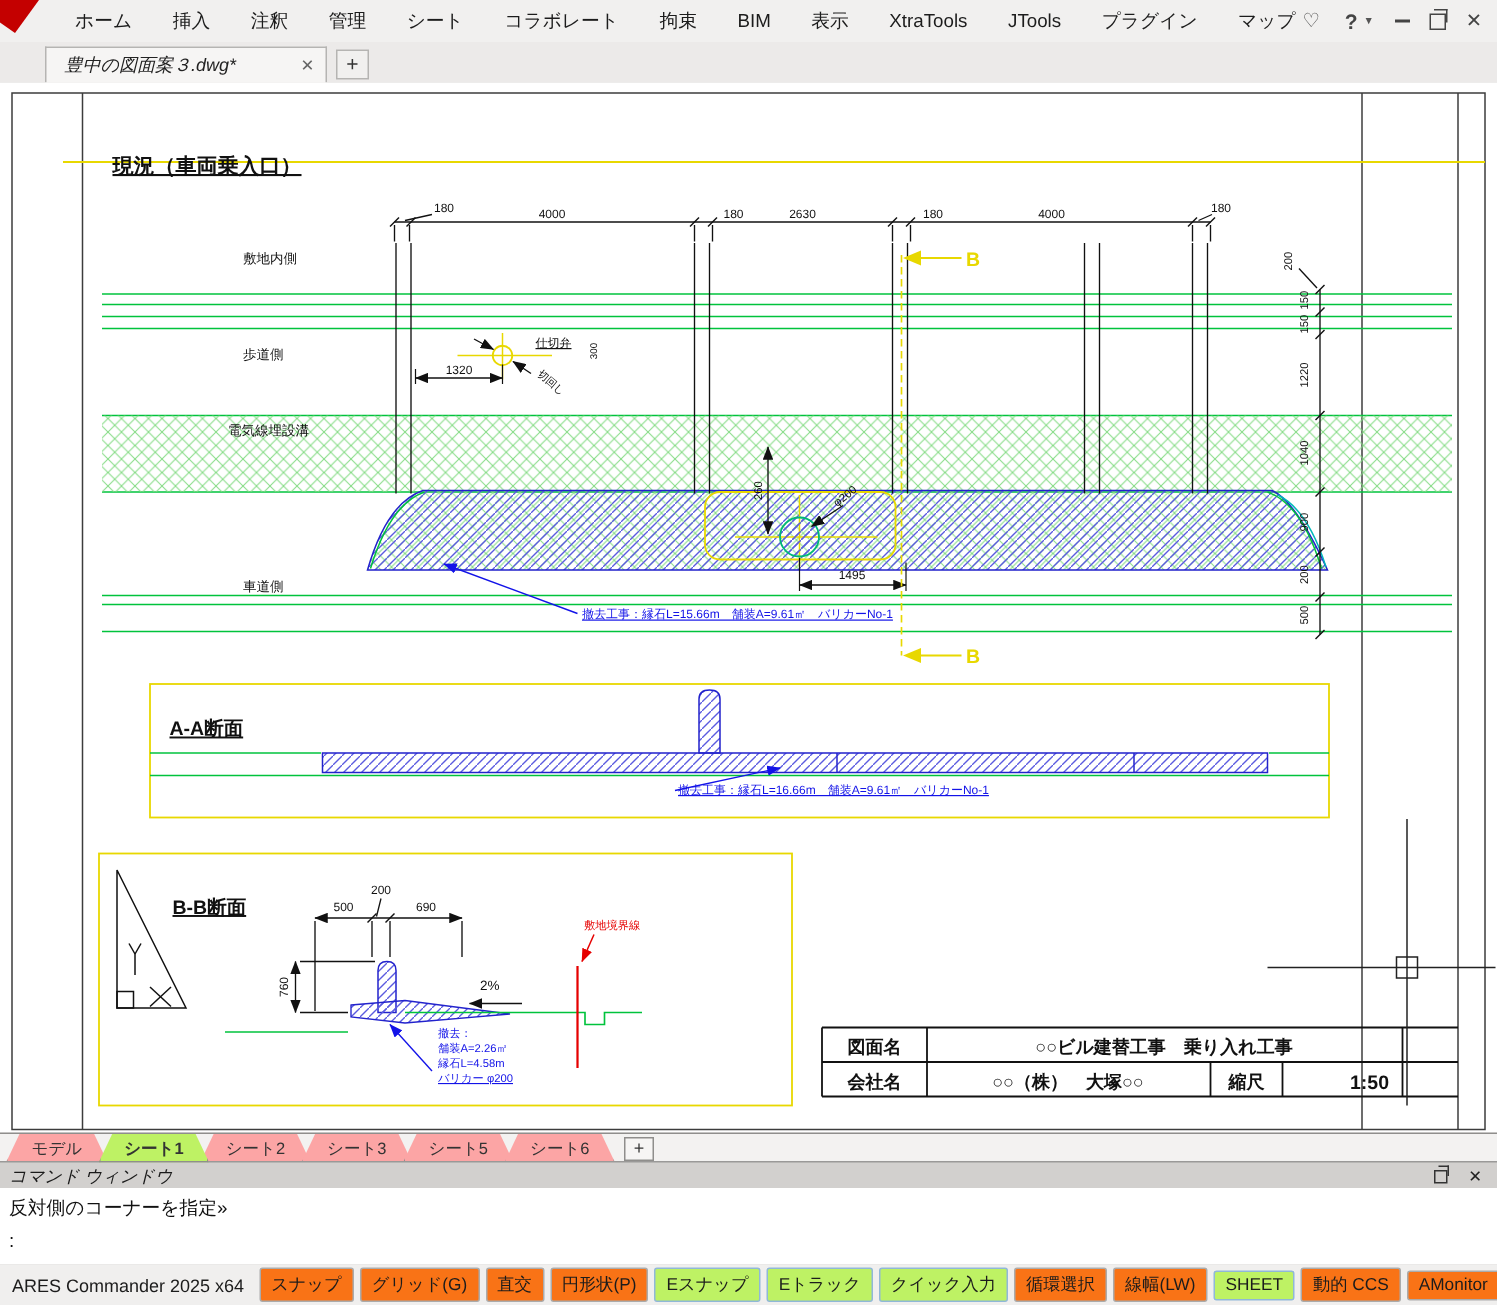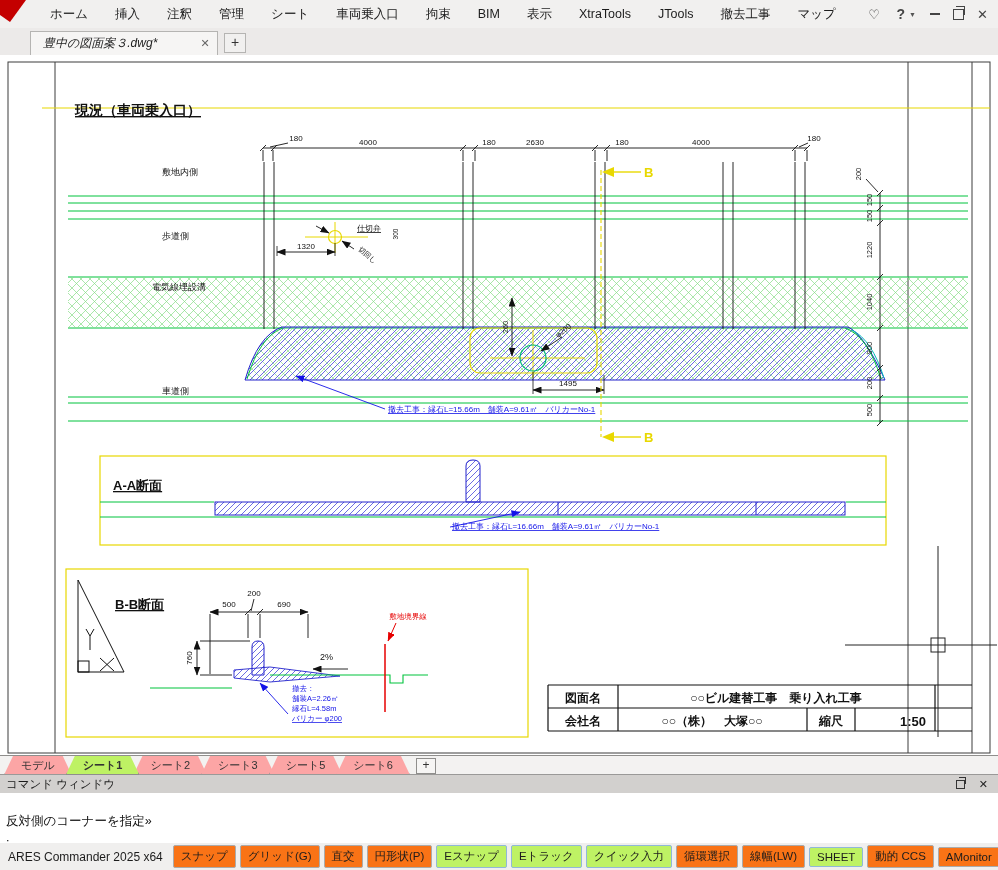--- a/index.html
+++ b/index.html
@@ -36,27 +36,27 @@
     display:flex;align-items:stretch;padding-left:4px;}
   .stab{position:relative;margin-right:-6px;padding:0 16px;font-size:11px;color:#333;background:#fca5a5;
     border:1px solid #8f8e8c;border-top:none;display:flex;align-items:center;
     clip-path:polygon(9px 0,calc(100% - 9px) 0,100% 100%,0 100%);}
   .stab.on{background:#bef264;font-weight:bold;z-index:2;}
   #stadd{margin-left:12px;margin-top:2px;width:18px;height:14px;border:1px solid #8f8e8c;background:#f6f5f4;
     font-size:12px;line-height:13px;text-align:center;color:#333;}
   
   #cmdhead{left:0;top:774px;width:998px;height:18px;background:#d2d0ce;border-top:1px solid #9a9998;
     display:flex;align-items:center;font-size:11.5px;color:#1a1a1a;}
-  #cmdhead .t{padding-left:6px;flex:1;}
+  #cmdhead .t{padding-left:6px;flex:1;font-style:italic;}
   #cmdhead .ics{display:flex;align-items:center;gap:14px;padding-right:10px;}
   .ic-restore2{display:inline-block;width:7px;height:7px;border:1.2px solid #333;position:relative;}
   .ic-restore2:before{content:"";position:absolute;left:2px;top:-4px;width:6px;height:6px;border:1.2px solid #333;border-bottom:none;border-left:none;}
   #cmdhead .x{font-size:11px;color:#222;}
   #cmdarea{left:0;top:792px;width:998px;height:51px;background:#fff;border-bottom:1px solid #c9c8c6;
-    font-size:12.5px;color:#111;margin-top:16px;}
+    font-size:12.5px;color:#111;}
   #cmdarea .p1{padding:5px 0 0 6px;}
   #cmdarea .p2{padding:6px 0 0 6px;}
   
   #statusbar{left:0;top:843px;width:998px;height:27px;background:#f0efee;display:flex;align-items:center;
     white-space:nowrap;overflow:hidden;font-size:11.5px;color:#1c1c1c;}
   #statusbar .app{padding:0 10px 0 8px;font-size:12px;}
   .sbtn{border:1px solid #ababab;background:#f97316;border-radius:2px;padding:3px 7px;margin-right:4px;
     color:#1c1c1c;}
   .sbtn.on{background:#bef264;border-color:#90b8d8;}
   svg text{font-family:"Liberation Sans","DejaVu Sans",sans-serif;}
@@ -67,27 +67,27 @@
 <div id="menubar" class="abs">
   <svg id="applogo" class="abs">
     <path d="M0,0 L26,0 L10,22 L0,15 Z" fill="#c40000"></path>
   </svg>
   <div class="menu-items">
     <span>ホーム</span>
     <span>挿入</span>
     <span>注釈</span>
     <span>管理</span>
     <span>シート</span>
-    <span>車両乗入口</span>
+    <span>コラボレート</span>
     <span>拘束</span>
     <span>BIM</span>
     <span>表示</span>
     <span>XtraTools</span>
     <span>JTools</span>
-    <span>撤去工事</span>
+    <span>プラグイン</span>
     <span>マップ</span>
   </div>
   <div class="win-ctl" id="wc-fav">♡</div>
   <div class="win-ctl" id="wc-help">
     <span>?</span>
     <span class="car">▼</span>
   </div>
   <div class="win-ctl" id="wc-min">
       <span class="ic-min"></span>
     </div>

